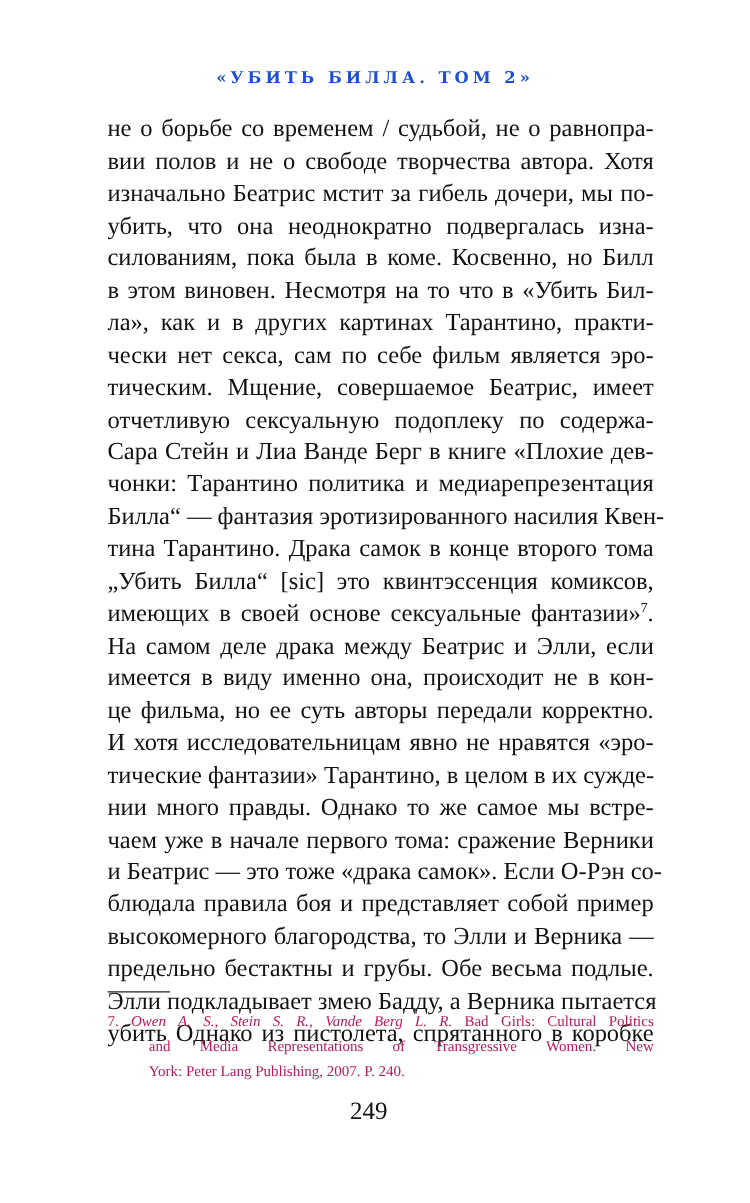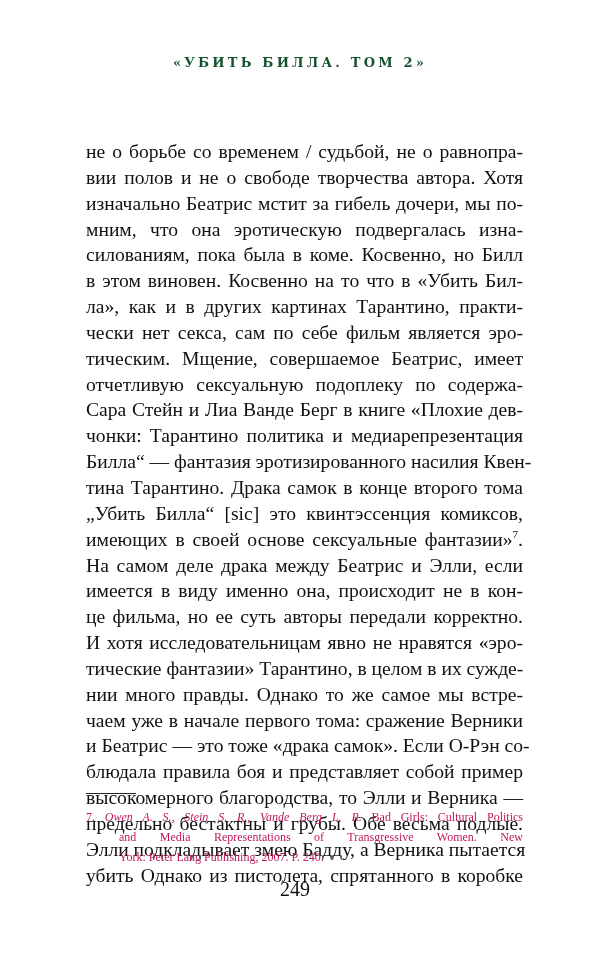--- a/index.html
+++ b/index.html
@@ -1,27 +1,26 @@
 <!DOCTYPE html>
 <html><head>
 <meta charset="utf-8">
 <style>
   html, body { margin: 0; padding: 0; background: #ffffff; }
   body { width: 600px; height: 962px; position: relative; overflow: hidden; color: #1a1a1a; }
   .page { position: absolute; left: 0; top: 0; width: 600px; height: 962px; background: #fff; }
   .running-head {
     position: absolute; top: 55px; left: 0; width: 600px; text-align: center;
     font-family: "DejaVu Serif", serif; font-size: 13px; font-weight: bold;
-    letter-spacing: 3.2px; color: #14532d;
+    letter-spacing: 3.2px; color: #1d4ed8;
   }
   .body-text {
     position: absolute; left: 86px; top: 91px; width: 437px;
     font-family: "Liberation Serif", serif; font-size: 19.6px; line-height: 25.85px;
     color: #111;
-    margin-top: 48px;
   }
   .line {
     display: block; white-space: nowrap; text-align: justify; text-align-last: justify;
     height: 25.85px;
   }
   sup.fn { font-size: 11px; vertical-align: super; line-height: 0; }
   .fn-rule {
     position: absolute; left: 86px; top: 793px; width: 50px; height: 0;
     border-top: 1.6px solid #222;
   }
@@ -41,23 +40,23 @@
 </head>
 <body>
 
 <div class="page">
   <div class="running-head">«УБИТЬ БИЛЛА. ТОМ 2»</div>
 
   <div class="body-text">
     <span class="line">не о борьбе со временем / судьбой, не о равнопра-</span>
     <span class="line">вии полов и не о свободе творчества автора. Хотя</span>
     <span class="line">изначально Беатрис мстит за гибель дочери, мы по-</span>
-    <span class="line">мним, что она эротическую подвергалась изна-</span>
+    <span class="line">убить, что она неоднократно подвергалась изна-</span>
     <span class="line">силованиям, пока была в коме. Косвенно, но Билл</span>
-    <span class="line">в этом виновен. Косвенно на то что в «Убить Бил-</span>
+    <span class="line">в этом виновен. Несмотря на то что в «Убить Бил-</span>
     <span class="line">ла», как и в других картинах Тарантино, практи-</span>
     <span class="line">чески нет секса, сам по себе фильм является эро-</span>
     <span class="line">тическим. Мщение, совершаемое Беатрис, имеет</span>
     <span class="line">отчетливую сексуальную подоплеку по содержа-</span>
     <span class="line">Сара Стейн и Лиа Ванде Берг в книге «Плохие дев-</span>
     <span class="line">чонки: Тарантино политика и медиарепрезентация</span>
     <span class="line">Билла“ — фантазия эротизированного насилия Квен-</span>
     <span class="line">тина Тарантино. Драка самок в конце второго тома</span>
     <span class="line">„Убить Билла“ [sic] это квинтэссенция комиксов,</span>
     <span class="line"><span>имеющих в своей основе сексуальные фантазии»</span><sup class="fn">7</sup><span>.</span></span>

